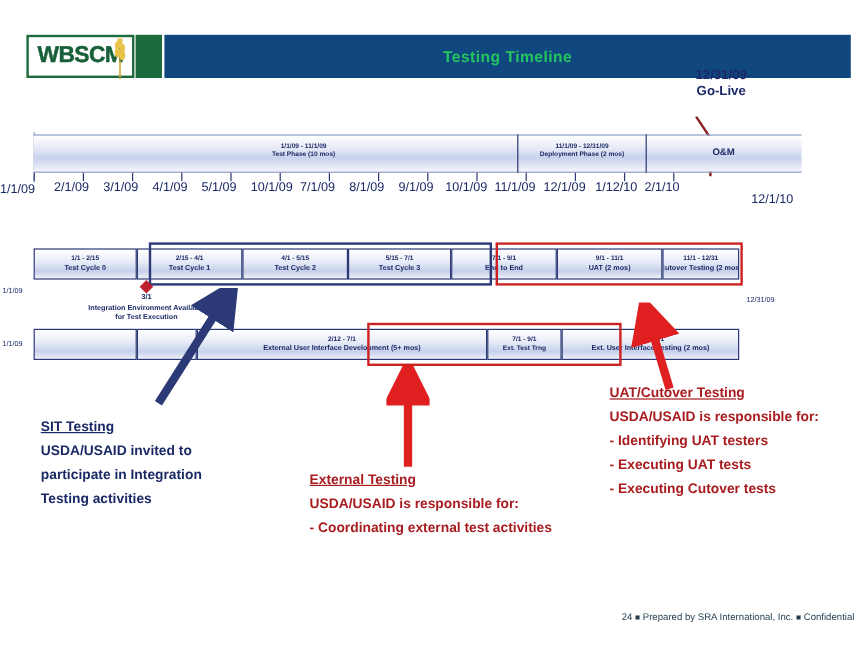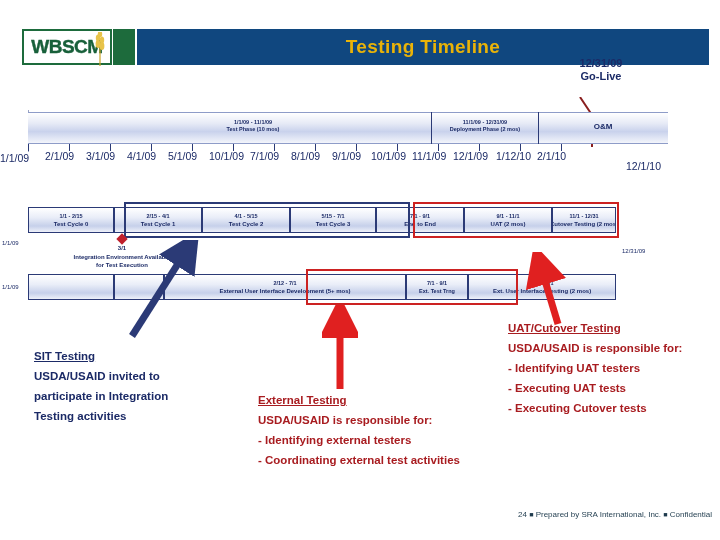--- a/index.html
+++ b/index.html
@@ -54,22 +54,22 @@
   #title-bar {
     position: absolute;
     left: 137px; top: 0;
     width: 572px; height: 36px;
     background: #10477f;
     display: flex;
     align-items: center;
     justify-content: center;
   }
   #title-text {
-    color: #eab308;
-    font-size: 19px;
+    color: #22c55e;
+    font-size: 13px;
     font-weight: bold;
     letter-spacing: 0.4px;
   }
 
   
   #timeline-area {
     position: absolute;
     left: 0; top: 52px;
     width: 720px; height: 265px;
   }
@@ -446,21 +446,20 @@
 <div class="block" id="blk-sit">
   <div class="b-head">SIT Testing</div>
   <div>USDA/USAID invited to</div>
   <div>participate in Integration</div>
   <div>Testing activities</div>
 </div>
 
 <div class="block" id="blk-ext">
   <div class="b-head">External Testing</div>
   <div>USDA/USAID is responsible for:</div>
-  <div>- Identifying external testers</div>
   <div>- Coordinating external test activities</div>
 </div>
 
 <div class="block" id="blk-uat">
   <div class="b-head">UAT/Cutover Testing</div>
   <div>USDA/USAID is responsible for:</div>
   <div>- Identifying UAT testers</div>
   <div>- Executing UAT tests</div>
   <div>- Executing Cutover tests</div>
 </div>

